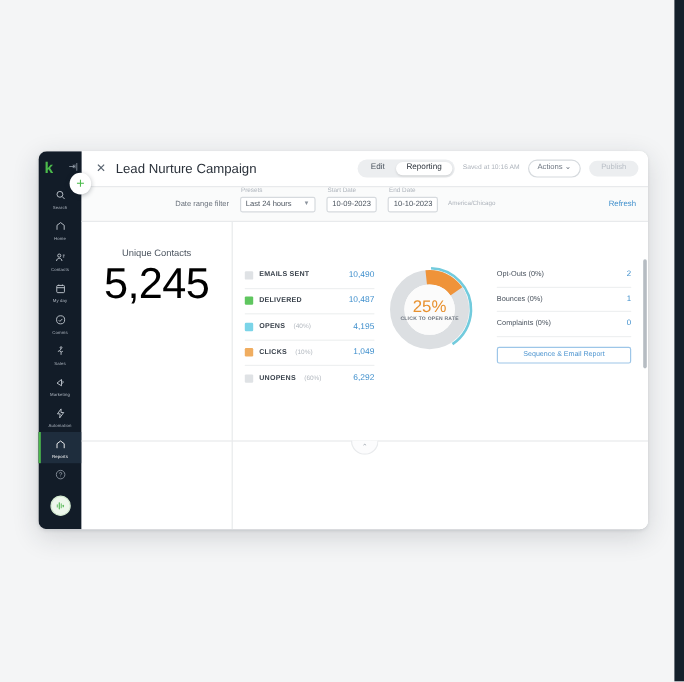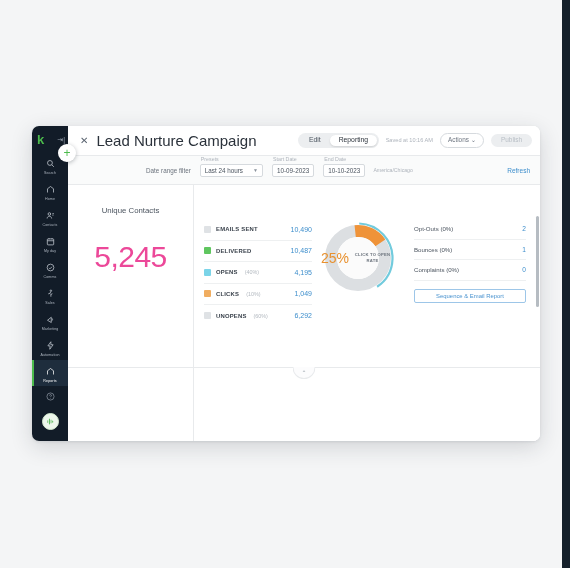--- a/index.html
+++ b/index.html
@@ -93,21 +93,21 @@
   .main { flex: 1; display: flex; flex-direction: column; min-width: 0; background: #fff; }
 
   
   .hdr {
     height: 29px; flex: none;
     display: flex; align-items: center;
     padding: 0 8px 0 12px; gap: 8px;
     background: #fff;
   }
   .close-x { color: #5a6470; font-size: 10px; line-height: 1; cursor: pointer; }
-  .hdr-title { font-size: 15px; color: #2b323b; white-space: nowrap; }
+  .hdr-title { font-size: 11px; color: #2b323b; white-space: nowrap; }
   .hdr-right { margin-left: auto; display: flex; align-items: center; gap: 7px; }
 
   .seg {
     display: flex; background: #eceef0; border-radius: 11px; padding: 1.5px;
   }
   .seg-btn {
     font-size: 6.8px; color: #4b545f; padding: 2.5px 9px; border-radius: 10px;
     line-height: 1; cursor: pointer; white-space: nowrap;
   }
   .seg-btn.on { background: #ffffff; color: #2b323b; box-shadow: 0 1px 2px rgba(0,0,0,0.12); }
@@ -158,21 +158,21 @@
 
   
   .content { flex: 1; display: flex; position: relative; background: #fff; min-height: 0; }
 
   .col-contacts {
     width: 126px; flex: none; border-right: 1px solid #e8eaec;
     display: flex; flex-direction: column; align-items: center;
     padding-top: 21px;
   }
   .ct-title { font-size: 7.8px; color: #4b545f; }
-  .ct-value { font-size: 30px; color: #ec4899; font-weight: 300; margin-top: 25px; letter-spacing: -0.5px; }
+  .ct-value { font-size: 36px; color: #000000; font-weight: 300; letter-spacing: -0.5px; }
 
   .col-perf { flex: 1; padding: 21px 0 0 10px; min-width: 0; }
   .perf-title { font-size: 8.2px; color: #2b323b; }
 
   .perf-body { display: flex; margin-top: 13px; }
 
   
   .metrics { width: 108px; flex: none; }
   .m-row {
     display: flex; align-items: center; height: 21.5px;
@@ -184,21 +184,21 @@
   .m-pct { font-size: 5.4px; color: #b2b8bf; margin-left: 2px; }
   .m-val { margin-left: auto; font-size: 7px; color: #3d8ecc; white-space: nowrap; }
 
   
   .donut-wrap {
     flex: none; width: 92px; display: flex; align-items: flex-start;
     justify-content: center; padding-top: 2px;
   }
   .donut { position: relative; width: 74px; height: 74px; }
   .donut-center {
-    position: absolute; inset: 0; display: flex; flex-direction: row;
+    position: absolute; inset: 0; display: flex; flex-direction: column;
     align-items: center; justify-content: center; gap: 1px;
   }
   .donut-pct { font-size: 14px; color: #e8912f; font-weight: 400; line-height: 1; }
   .donut-cap {
     font-size: 4.2px; color: #6b737d; font-weight: bold; letter-spacing: 0.2px;
     text-align: center; line-height: 1.35;
   }
 
   
   .stats { flex: 1; padding-left: 10px; padding-right: 14px; min-width: 0; }

